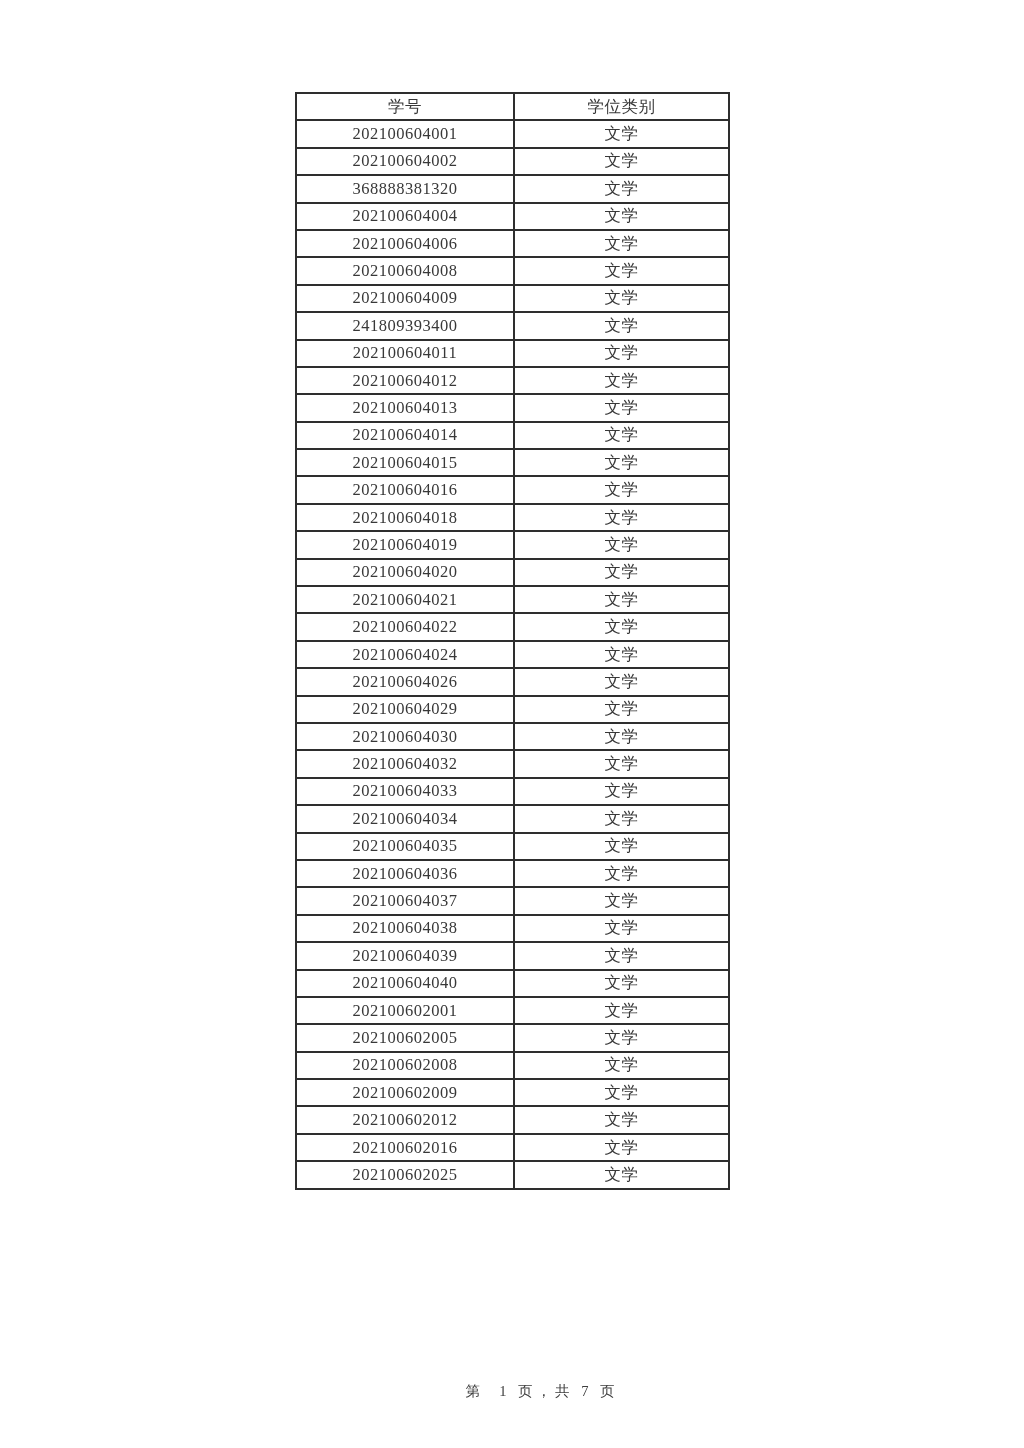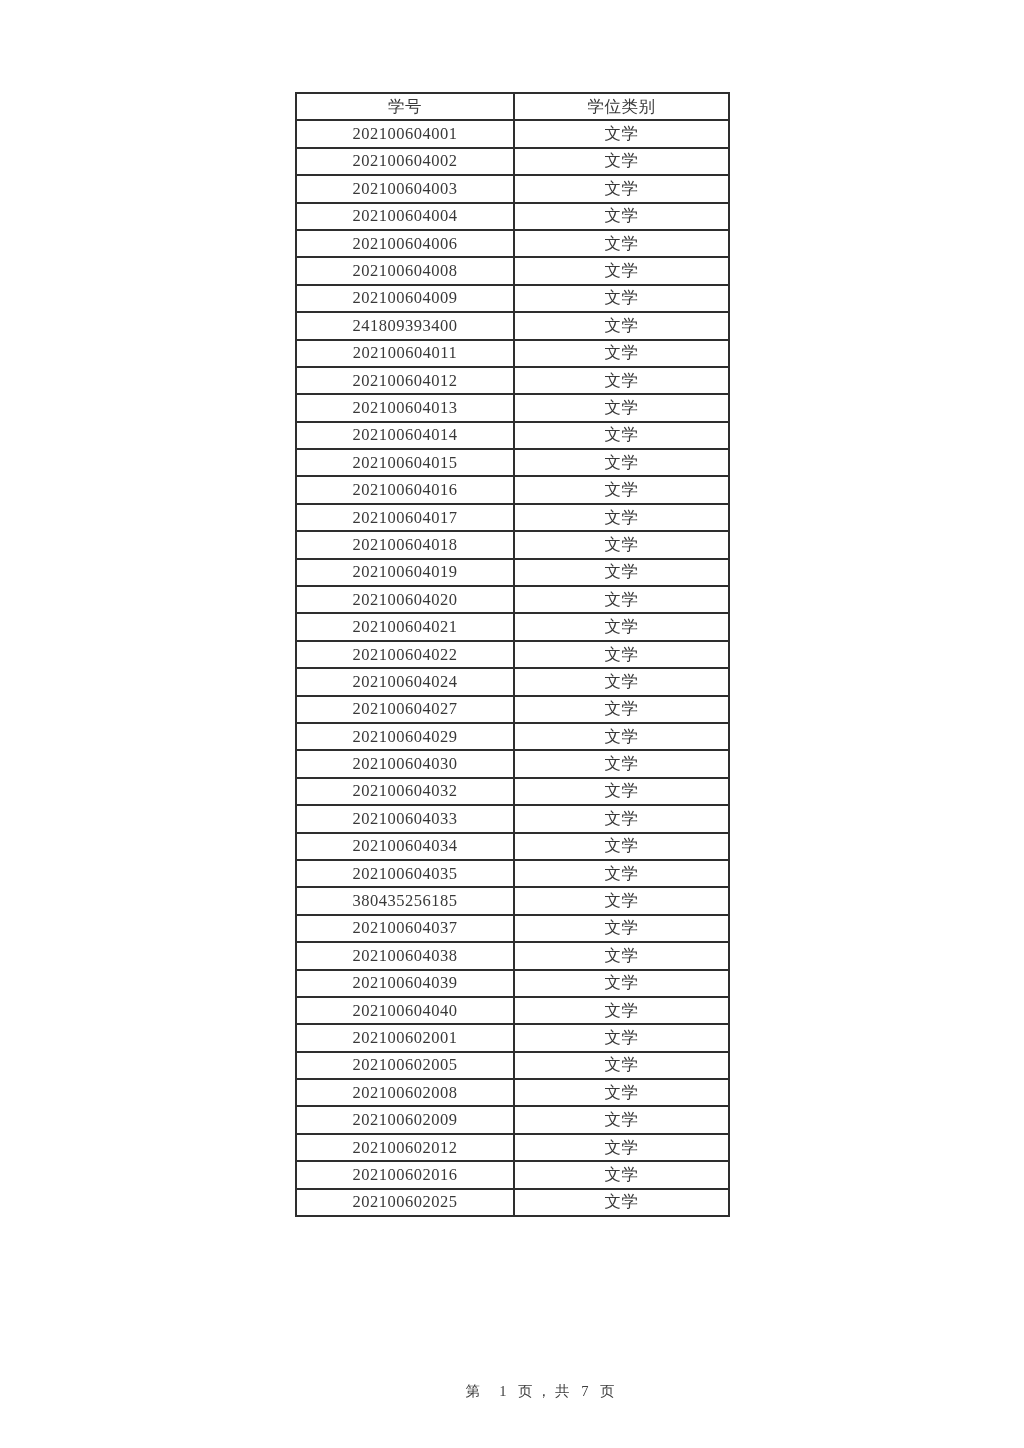--- a/index.html
+++ b/index.html
@@ -70,21 +70,21 @@
     <tbody>
         <tr>
           <td>202100604001</td>
           <td>文学</td>
         </tr>
         <tr>
           <td>202100604002</td>
           <td>文学</td>
         </tr>
         <tr>
-          <td>202100604003</td>
+          <td>368888381320</td>
           <td>文学</td>
         </tr>
         <tr>
           <td>202100604004</td>
           <td>文学</td>
         </tr>
         <tr>
           <td>202100604006</td>
           <td>文学</td>
         </tr>
@@ -118,24 +118,20 @@
         </tr>
         <tr>
           <td>202100604015</td>
           <td>文学</td>
         </tr>
         <tr>
           <td>202100604016</td>
           <td>文学</td>
         </tr>
         <tr>
-          <td>202100604017</td>
-          <td>文学</td>
-        </tr>
-        <tr>
           <td>202100604018</td>
           <td>文学</td>
         </tr>
         <tr>
           <td>202100604019</td>
           <td>文学</td>
         </tr>
         <tr>
           <td>202100604020</td>
           <td>文学</td>
@@ -146,21 +142,21 @@
         </tr>
         <tr>
           <td>202100604022</td>
           <td>文学</td>
         </tr>
         <tr>
           <td>202100604024</td>
           <td>文学</td>
         </tr>
         <tr>
-          <td>202100604027</td>
+          <td>202100604026</td>
           <td>文学</td>
         </tr>
         <tr>
           <td>202100604029</td>
           <td>文学</td>
         </tr>
         <tr>
           <td>202100604030</td>
           <td>文学</td>
         </tr>
@@ -174,21 +170,21 @@
         </tr>
         <tr>
           <td>202100604034</td>
           <td>文学</td>
         </tr>
         <tr>
           <td>202100604035</td>
           <td>文学</td>
         </tr>
         <tr>
-          <td>380435256185</td>
+          <td>202100604036</td>
           <td>文学</td>
         </tr>
         <tr>
           <td>202100604037</td>
           <td>文学</td>
         </tr>
         <tr>
           <td>202100604038</td>
           <td>文学</td>
         </tr>

